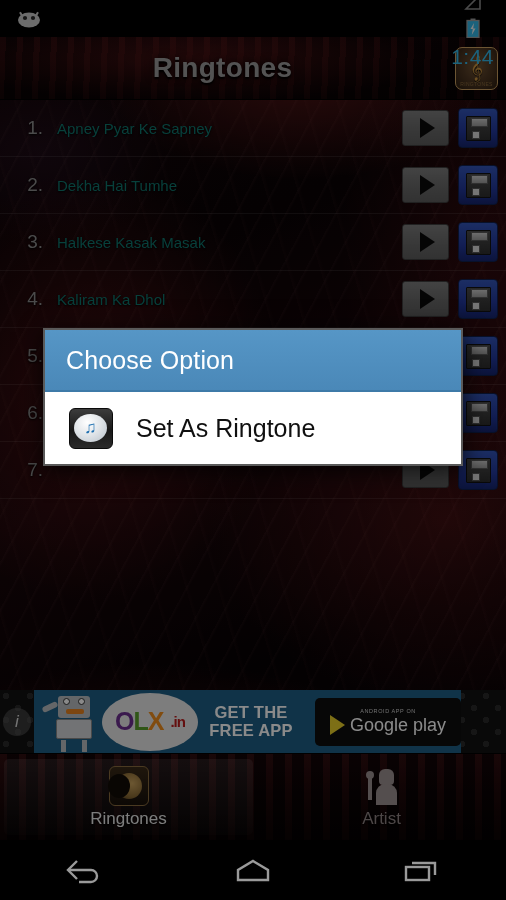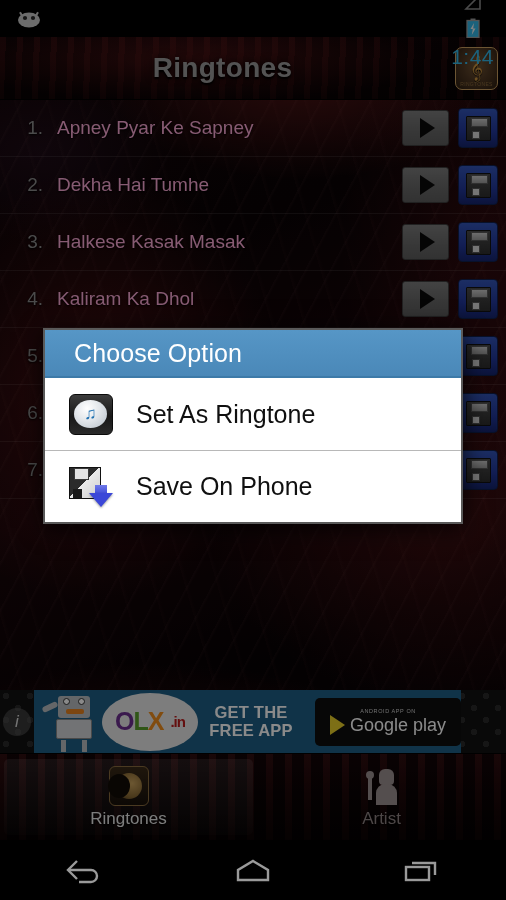--- a/index.html
+++ b/index.html
@@ -111,21 +111,21 @@
     border-bottom:1px solid rgba(255,255,255,.085);
   }
   .row-num {
     width:46px; text-align:right;
     font-size:19px; color:#8b8b8b;
     text-shadow:0 1px 2px #000;
     padding-right:3px;
   }
   .row-title {
     flex:1;
-    font-size:19px; color:#f9a8d4;
+    font-size:15px; color:#0f766e;
     text-shadow:0 1px 2px #000;
     padding-left:11px;
     white-space:nowrap; overflow:hidden;
   }
   .btn-play {
     width:47px; height:36px;
     background:linear-gradient(180deg,#7c7c7c,#6a6a6a 50%,#5c5c5c);
     border:1px solid #3d3d3d; border-radius:3px;
     display:flex; align-items:center; justify-content:center;
     margin-right:9px; flex:none;
@@ -169,25 +169,25 @@
 
   
   #dialog {
     position:absolute; left:43px; top:328px; width:420px;
     z-index:60;
     background:#fff;
     border:2px solid #5a5a5a;
     box-shadow:0 4px 22px rgba(0,0,0,.85);
   }
   #dlg-header {
-    height:48px;
+    height:62px;
     background:linear-gradient(180deg,#5696c6,#4a88b8);
     border-bottom:2px solid #3d7aa8;
     display:flex; align-items:center;
-    padding-left:29px;
+    padding-left:21px;
     text-align:center;
   }
   #dlg-title {
     font-size:25px; color:#fff; font-weight:normal;
     letter-spacing:.1px;
   }
   .dlg-item {
     height:72px;
     display:flex; align-items:center;
     padding-left:22px;
@@ -568,30 +568,20 @@
       <div class="ico-wrap">
         <div id="ico-ringtone">
             <div class="oval">
               <span>♫</span>
             </div>
           </div>
       </div>
       <div class="dlg-label">Set As Ringtone</div>
     </div>
 
-    <div class="dlg-item">
-      <div class="ico-wrap">
-        <div id="ico-save">
-          <div class="disk"></div>
-          <div class="arrow-stem"></div>
-          <div class="arrow"></div>
-        </div>
-      </div>
-      <div class="dlg-label">Save On Phone</div>
-    </div>
   </div>
 
   <div id="adzone">
     <div id="ad-info">i</div>
     <div id="ad-banner">
       <div id="ad-mascot">
         <div class="arm"></div>
         <div class="head"></div>
         <div class="eye" style="left:29px"></div>
         <div class="eye" style="left:44px"></div>

